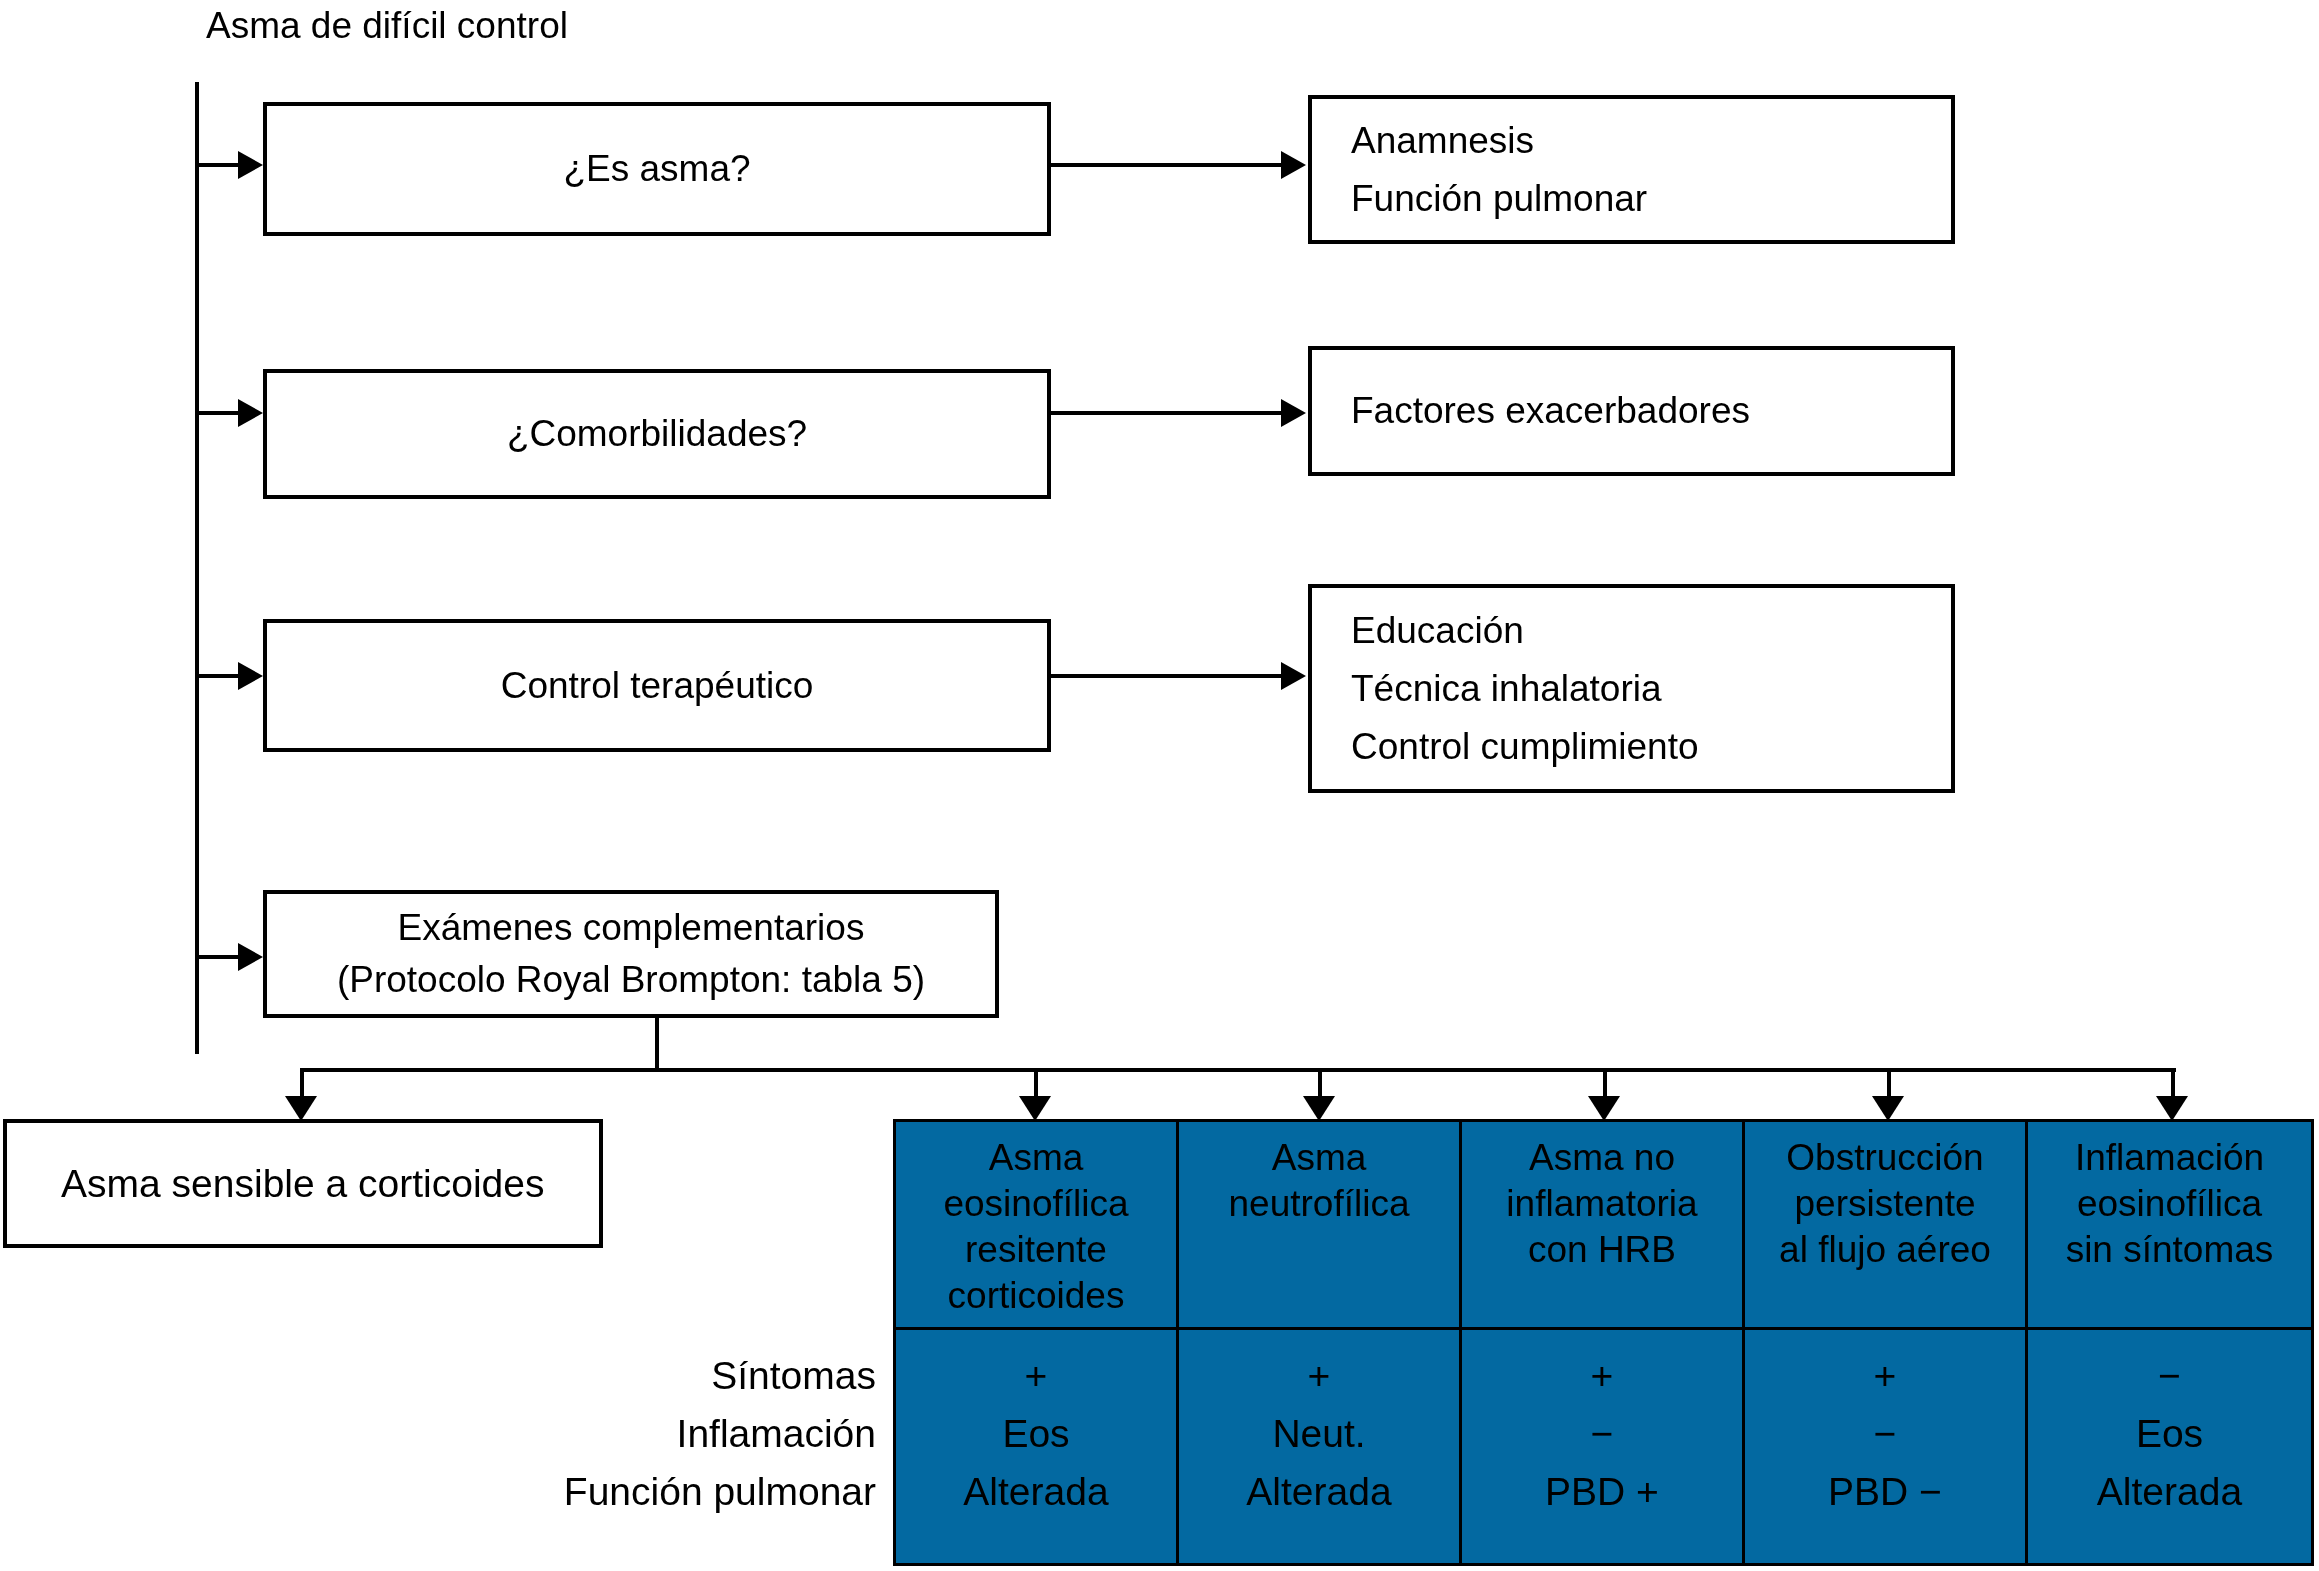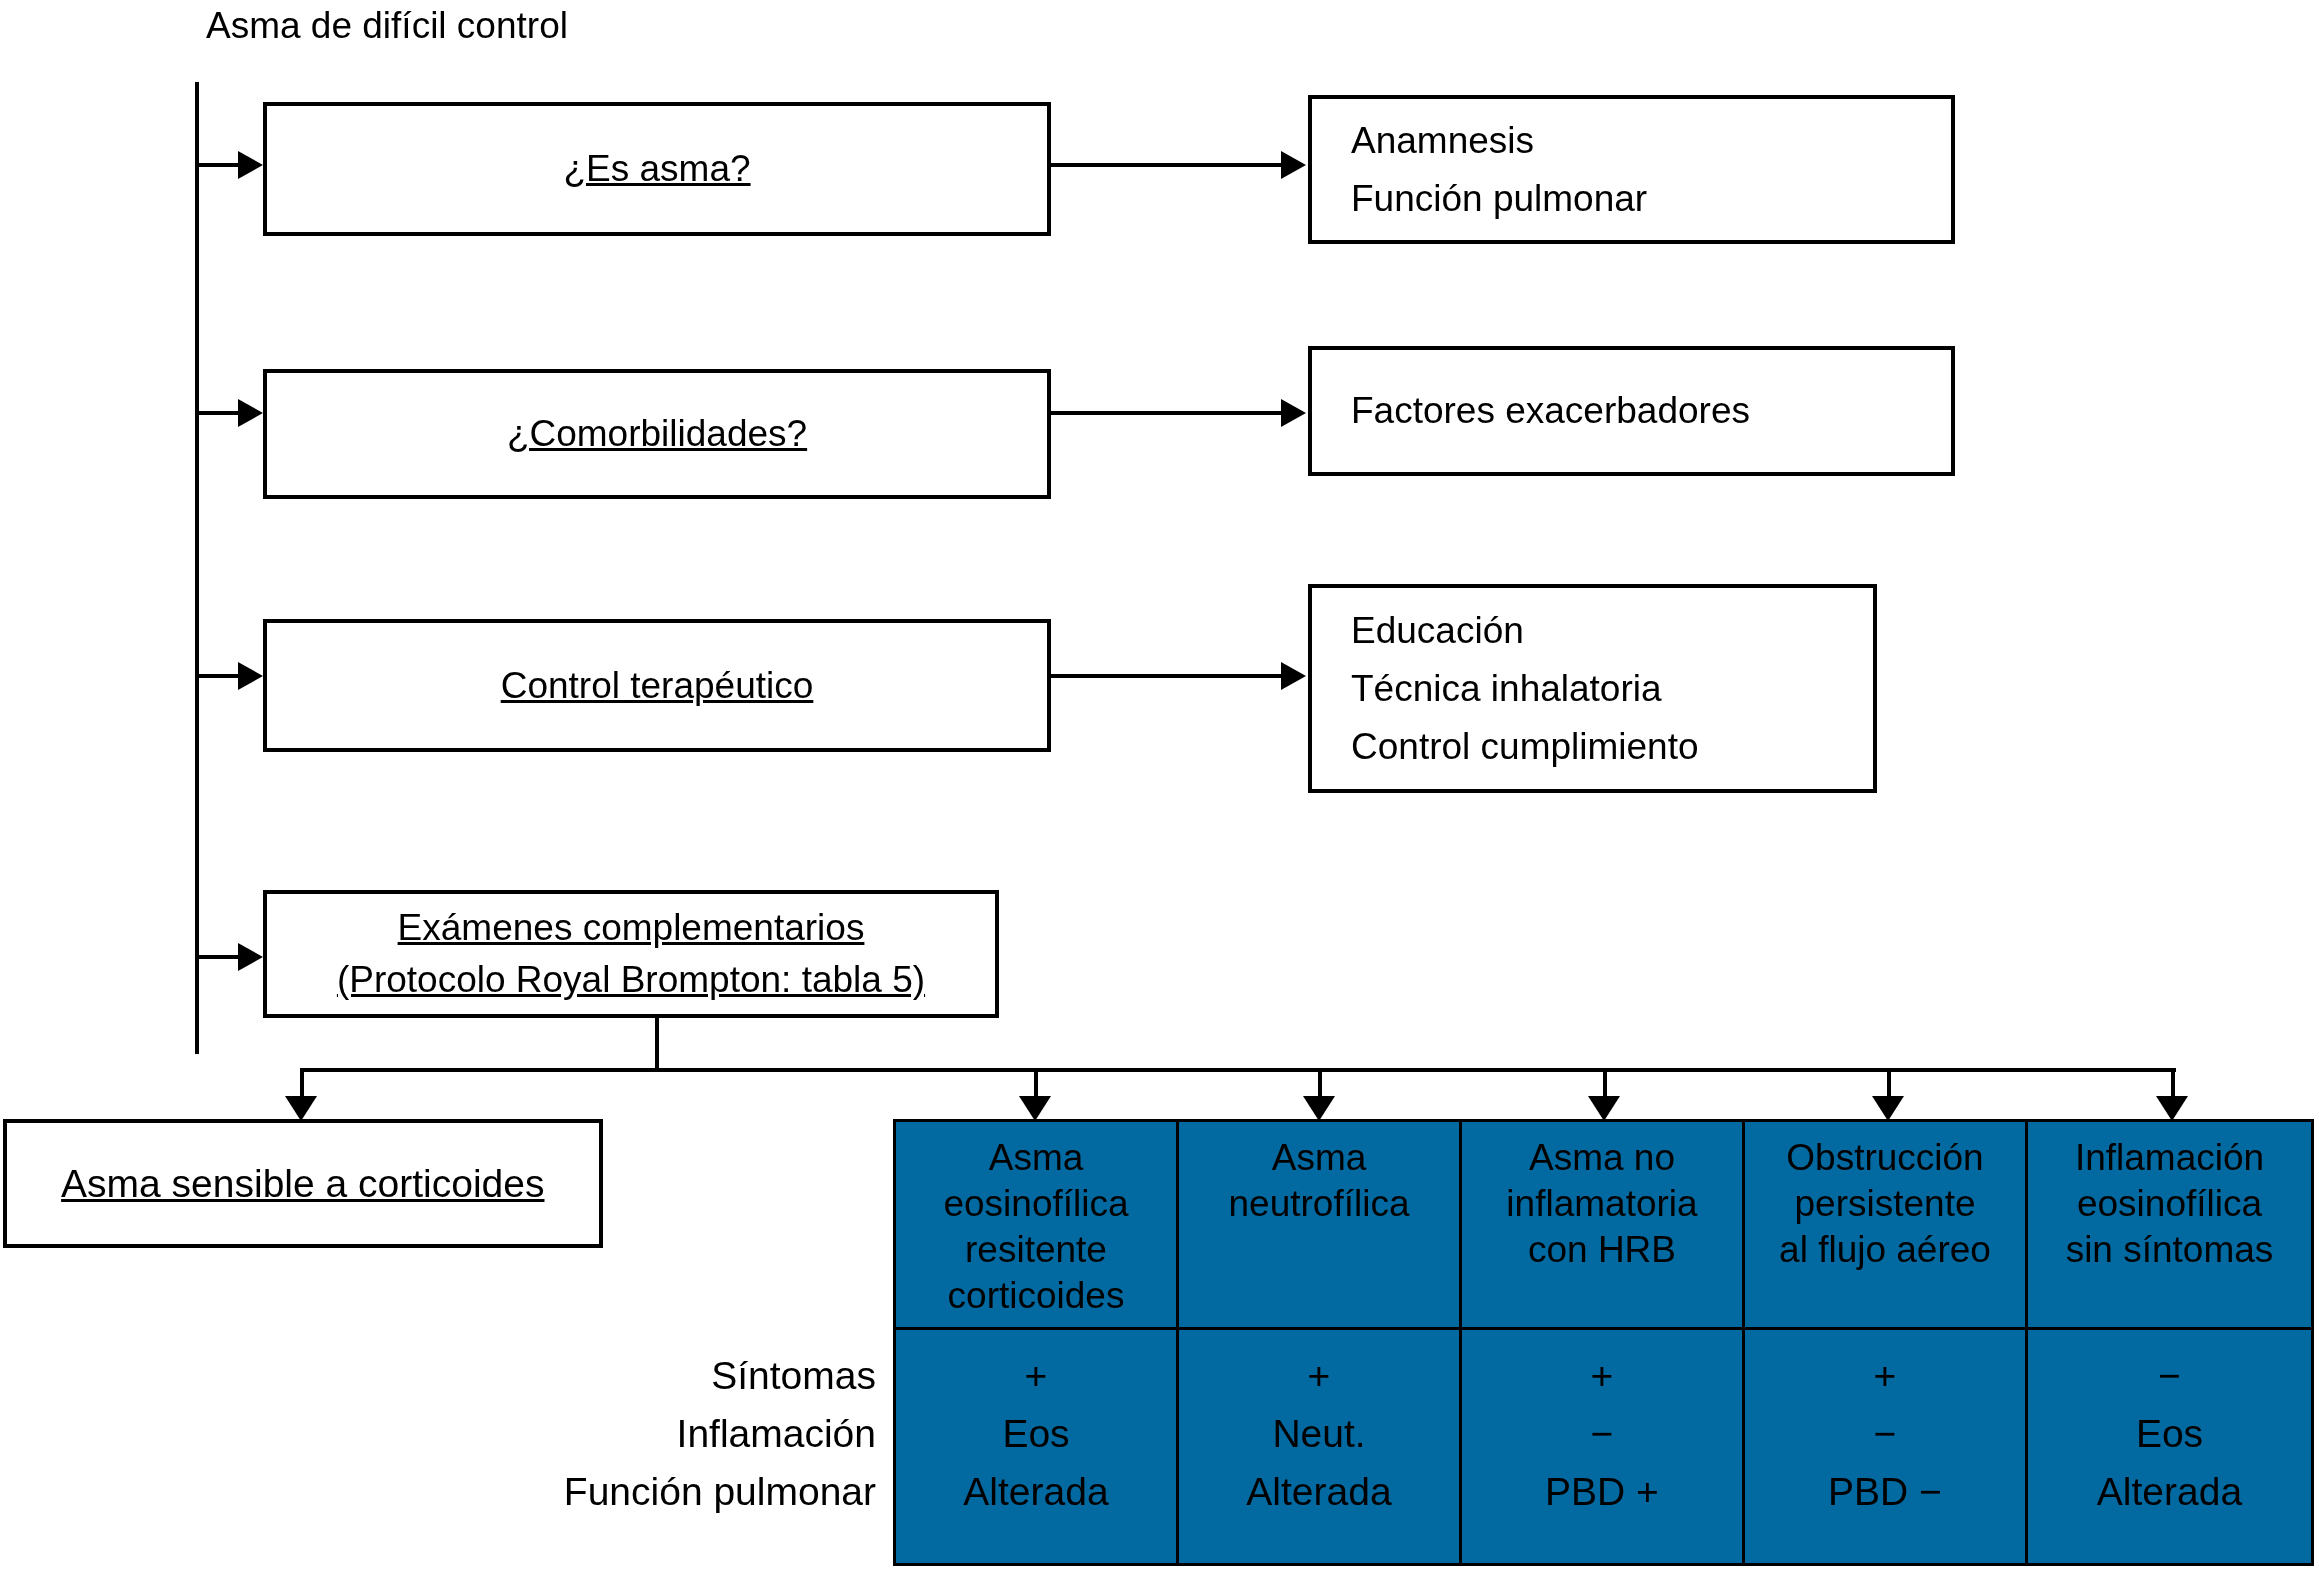--- a/index.html
+++ b/index.html
@@ -7,21 +7,21 @@
     position:relative;width:2320px;height:1571px;background:#ffffff;color:#000;
     font-family:"Liberation Sans","DejaVu Sans",sans-serif;overflow:hidden;border-radius:18px;
   }
   .title{
     position:absolute;left:206px;top:3.7px;font-size:37px;line-height:43px;white-space:nowrap;
   }
   .box{
     position:absolute;border:4.6px solid #000;background:#fff;box-sizing:border-box;
     display:flex;flex-direction:column;justify-content:center;font-size:37px;
   }
-  .box.center{align-items:center;text-align:right;text-decoration:underline;}
+  .box.center{align-items:center;text-align:right;}
   .box.leftpad{padding-left:39px;padding-right:16.7px;align-items:flex-start;text-align:left;}
   .ln{display:block;line-height:52px;white-space:nowrap;}
   .ln62{display:block;line-height:58px;white-space:nowrap;}
   .line{position:absolute;background:#000;}
   .ah-r{position:absolute;width:0;height:0;border-top:14px solid transparent;
         border-bottom:14px solid transparent;border-left:25px solid #000;}
   .ah-d{position:absolute;width:0;height:0;border-left:16.7px solid transparent;
         border-right:16.7px solid transparent;border-top:25px solid #000;}
   .otable{
     position:absolute;left:893px;top:1119px;width:1421px;height:447px;box-sizing:border-box;
@@ -76,21 +76,21 @@
     <span class="ln62">Factores exacerbadores</span>
   </div>
 
   <div class="line" style="left:198px;top:674px;width:41px;height:3.7px;"></div>
   <div class="ah-r" style="left:238px;top:662px;"></div>
   <div class="box center" style="left:263px;top:619px;width:788px;height:133px;">
     <span class="ln">Control terapéutico</span>
   </div>
   <div class="line" style="left:1050px;top:674px;width:231px;height:3.7px;"></div>
   <div class="ah-r" style="left:1281px;top:662px;"></div>
-  <div class="box leftpad" style="left:1308px;top:584px;width:569px;height:209px;">
+  <div class="box leftpad" style="left:1308px;top:584px;width:647px;height:209px;">
     <span class="ln62">Educación</span>
     <span class="ln62">Técnica inhalatoria</span>
     <span class="ln62">Control cumplimiento</span>
   </div>
 
   <div class="line" style="left:198px;top:955px;width:41px;height:3.7px;"></div>
   <div class="ah-r" style="left:238px;top:943px;"></div>
   <div class="box center" style="left:263px;top:890px;width:736px;height:128px;">
     <span class="ln">Exámenes complementarios</span>
     <span class="ln">(Protocolo Royal Brompton: tabla 5)</span>

